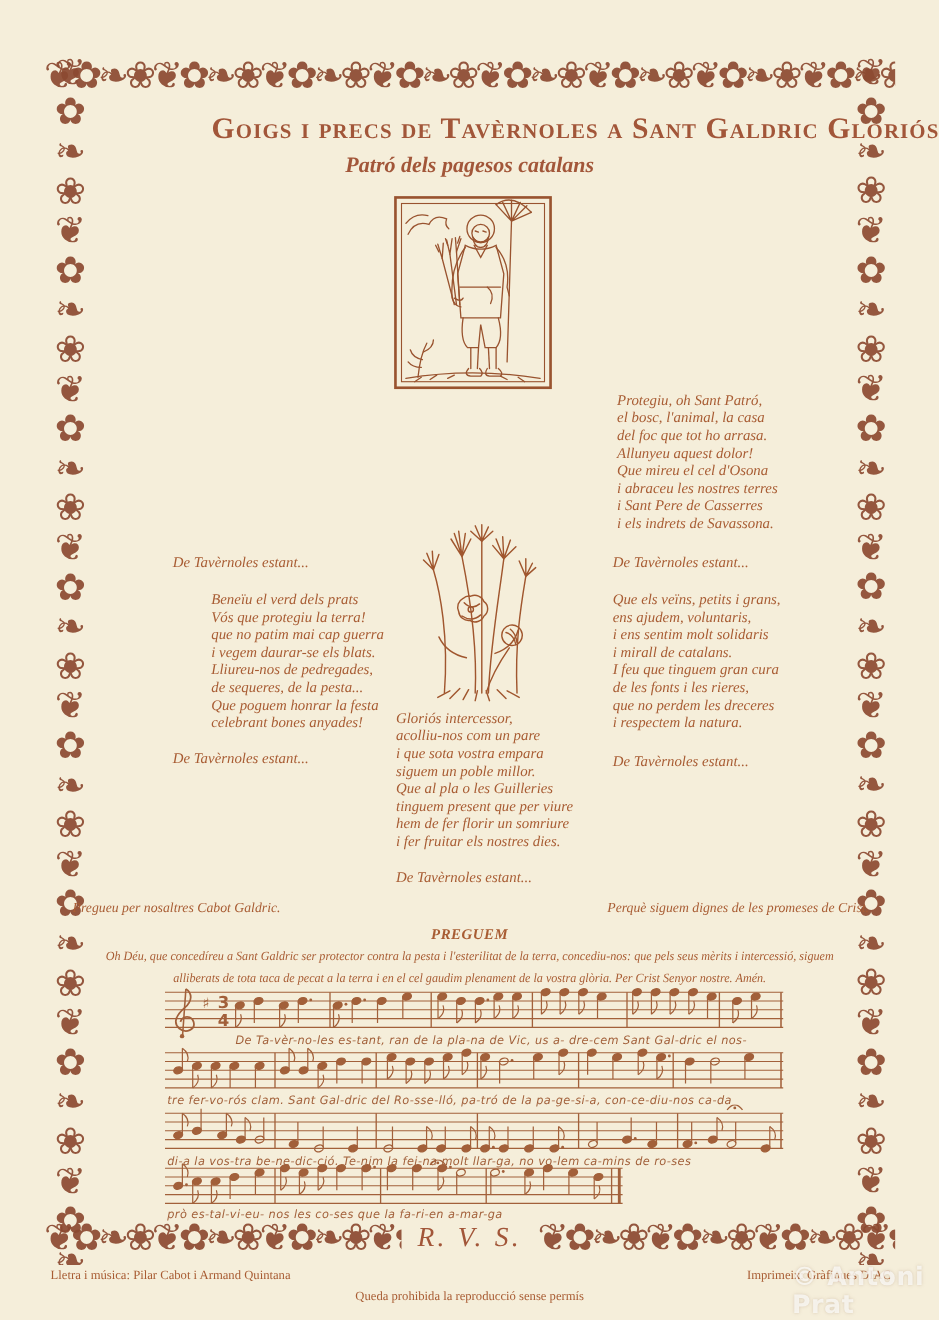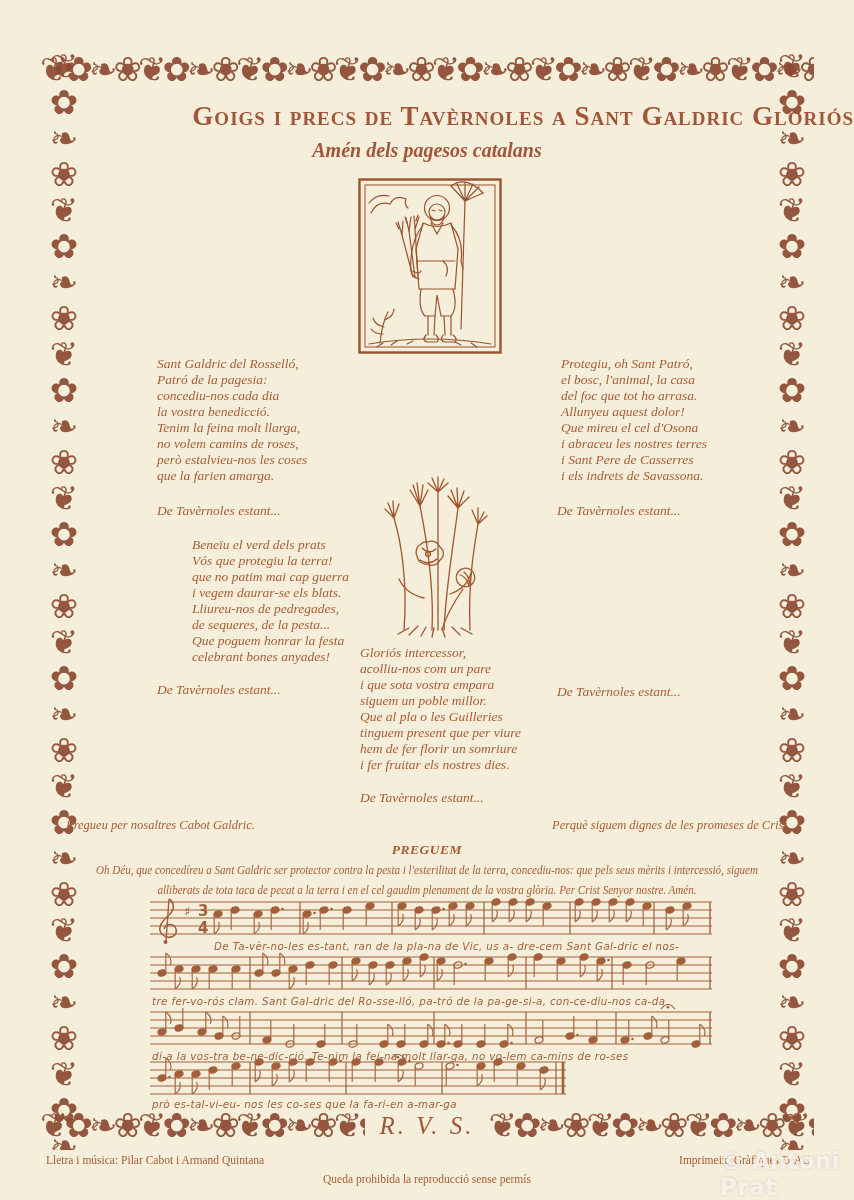--- a/index.html
+++ b/index.html
@@ -58,21 +58,21 @@
   </div>
   <div class="orn-side orn-left orn-band">❦✿❧❀❦✿❧❀❦✿❧❀❦✿❧❀❦✿❧❀❦✿❧❀❦✿❧❀❦✿❧❀❦✿❧❀❦✿❧❀❦✿❧❀❦✿❧❀</div>
   <div class="orn-side orn-right orn-band">❦✿❧❀❦✿❧❀❦✿❧❀❦✿❧❀❦✿❧❀❦✿❧❀❦✿❧❀❦✿❧❀❦✿❧❀❦✿❧❀❦✿❧❀❦✿❧❀</div>
   <div class="orn-band orn-bottom">
     <div class="orn-run">❦✿❧❀❦✿❧❀❦✿❧❀❦✿❧❀❦✿❧❀❦✿❧❀❦✿❧❀❦✿❧❀❦✿❧❀❦✿❧❀❦✿❧❀❦✿❧❀</div>
     <div class="rvs">R. V. S.</div>
     <div class="orn-run">❦✿❧❀❦✿❧❀❦✿❧❀❦✿❧❀❦✿❧❀❦✿❧❀❦✿❧❀❦✿❧❀❦✿❧❀❦✿❧❀❦✿❧❀❦✿❧❀</div>
   </div>
 
   <div class="title">Goigs i precs de Tavèrnoles a Sant Galdric Gloriós</div>
-  <div class="subtitle">Amén dels pagesos catalans</div>
+  <div class="subtitle">Patró dels pagesos catalans</div>
 
   <div class="illu" style="left:357px;top:177px;">
     <svg width="146" height="178" viewBox="0 0 146 178">
       <g stroke="#99532f" fill="none" stroke-width="1.2" stroke-linecap="round">
         <rect x="2.5" y="2.5" width="141" height="173" stroke-width="2.4"></rect>
         <rect x="8" y="8" width="130" height="162" stroke-width="1"></rect>
         <path d="M14 36 q6 -13 19 -9 q5 -10 16 -5 q-2 6 2 9"></path>
         <path d="M12 26 q8 -10 20 -7"></path>
         <circle cx="80" cy="31" r="12.5"></circle>
         <circle cx="80" cy="35" r="8"></circle>
@@ -99,21 +99,20 @@
         <path d="M69 158 q-5 6 2 7 l9 0 q3 -3 -1 -7"></path>
         <path d="M86 158 q-4 6 2 7 l10 0 q3 -3 -2 -7"></path>
         <path d="M12 167 Q72 157 134 167"></path>
         <path d="M20 170 l6 -4 M34 168 l6 -4 M50 167 l6 -3 M98 165 l6 3 M114 166 l6 4"></path>
         <path d="M23 166 Q25 146 31 135"></path>
         <path d="M27 150 q-9 -2 -11 -9 M28 143 q9 -4 9 -11 M26 157 q-8 0 -12 -5"></path>
       </g>
     </svg>
   </div>
 
-  <div class="stanza" style="left:157px;top:356px;">Sant Galdric del Rosselló,<br>Patró de la pagesia:<br>concediu-nos cada dia<br>la vostra benedicció.<br>Tenim la feina molt llarga,<br>no volem camins de roses,<br>però estalvieu-nos les coses<br>que la farien amarga.</div>
   <div class="refrain" style="left:157px;top:503px;">De Tavèrnoles estant...</div>
   <div class="stanza" style="left:157px;top:537px;margin-left:35px;">Beneïu el verd dels prats<br>Vós que protegiu la terra!<br>que no patim mai cap guerra<br>i vegem daurar-se els blats.<br>Lliureu-nos de pedregades,<br>de sequeres, de la pesta...<br>Que poguem honrar la festa<br>celebrant bones anyades!</div>
   <div class="refrain" style="left:157px;top:682px;">De Tavèrnoles estant...</div>
 
 
   <div class="illu" style="left:362px;top:476px;">
     <svg width="150" height="162" viewBox="0 0 150 162">
       <g stroke="#a0562e" fill="none" stroke-width="1.3" stroke-linecap="round">
         <path d="M70 154 C72 110 64 60 58 30"></path>
         <path d="M76 154 C76 100 76 50 76 16"></path>
@@ -136,20 +135,21 @@
         <path d="M56 150 l-9 9 M64 151 l-5 9 M72 152 l-2 9 M80 152 l3 9 M90 151 l8 8 M47 152 l-11 6 M99 152 l11 6"></path>
       </g>
     </svg>
   </div>
 
   <div class="stanza" style="left:360px;top:645px;">Gloriós intercessor,<br>acolliu-nos com un pare<br>i que sota vostra empara<br>siguem un poble millor.<br>Que al pla o les Guilleries<br>tinguem present que per viure<br>hem de fer florir un somriure<br>i fer fruitar els nostres dies.</div>
   <div class="refrain" style="left:360px;top:790px;">De Tavèrnoles estant...</div>
 
   <div class="stanza" style="left:561px;top:356px;">Protegiu, oh Sant Patró,<br>el bosc, l'animal, la casa<br>del foc que tot ho arrasa.<br>Allunyeu aquest dolor!<br>Que mireu el cel d'Osona<br>i abraceu les nostres terres<br>i Sant Pere de Casserres<br>i els indrets de Savassona.</div>
   <div class="refrain" style="left:557px;top:503px;">De Tavèrnoles estant...</div>
+  <div class="stanza" style="left:557px;top:537px;">Que els veïns, petits i grans,<br>ens ajudem, voluntaris,<br>i ens sentim molt solidaris<br>i mirall de catalans.<br>I feu que tinguem gran cura<br>de les fonts i les rieres,<br>que no perdem les dreceres<br>i respectem la natura.</div>
   <div class="refrain" style="left:557px;top:684px;">De Tavèrnoles estant...</div>
 
   <div class="versicle" style="left:66px;">Pregueu per nosaltres Cabot Galdric.</div>
   <div class="versicle" style="right:64px;">Perquè siguem dignes de les promeses de Crist.</div>
   <div class="prayer-head">PREGUEM</div>
   <div class="prayer">Oh Déu, que concedíreu a Sant Galdric ser protector contra la pesta i l'esterilitat de la terra, concediu-nos: que pels seus mèrits i intercessió, siguem<br>alliberats de tota taca de pecat a la terra i en el cel gaudim plenament de la vostra glòria. Per Crist Senyor nostre. Amén.</div>
 
   <div class="staff" id="staff-0" style="left:148px;top:894px;"><svg width="566" height="50" viewBox="0 0 566 50">
         <line x1="2" y1="8" x2="564" y2="8" stroke="#a2603a" stroke-width="1"></line>
         <line x1="2" y1="16" x2="564" y2="16" stroke="#a2603a" stroke-width="1"></line>

